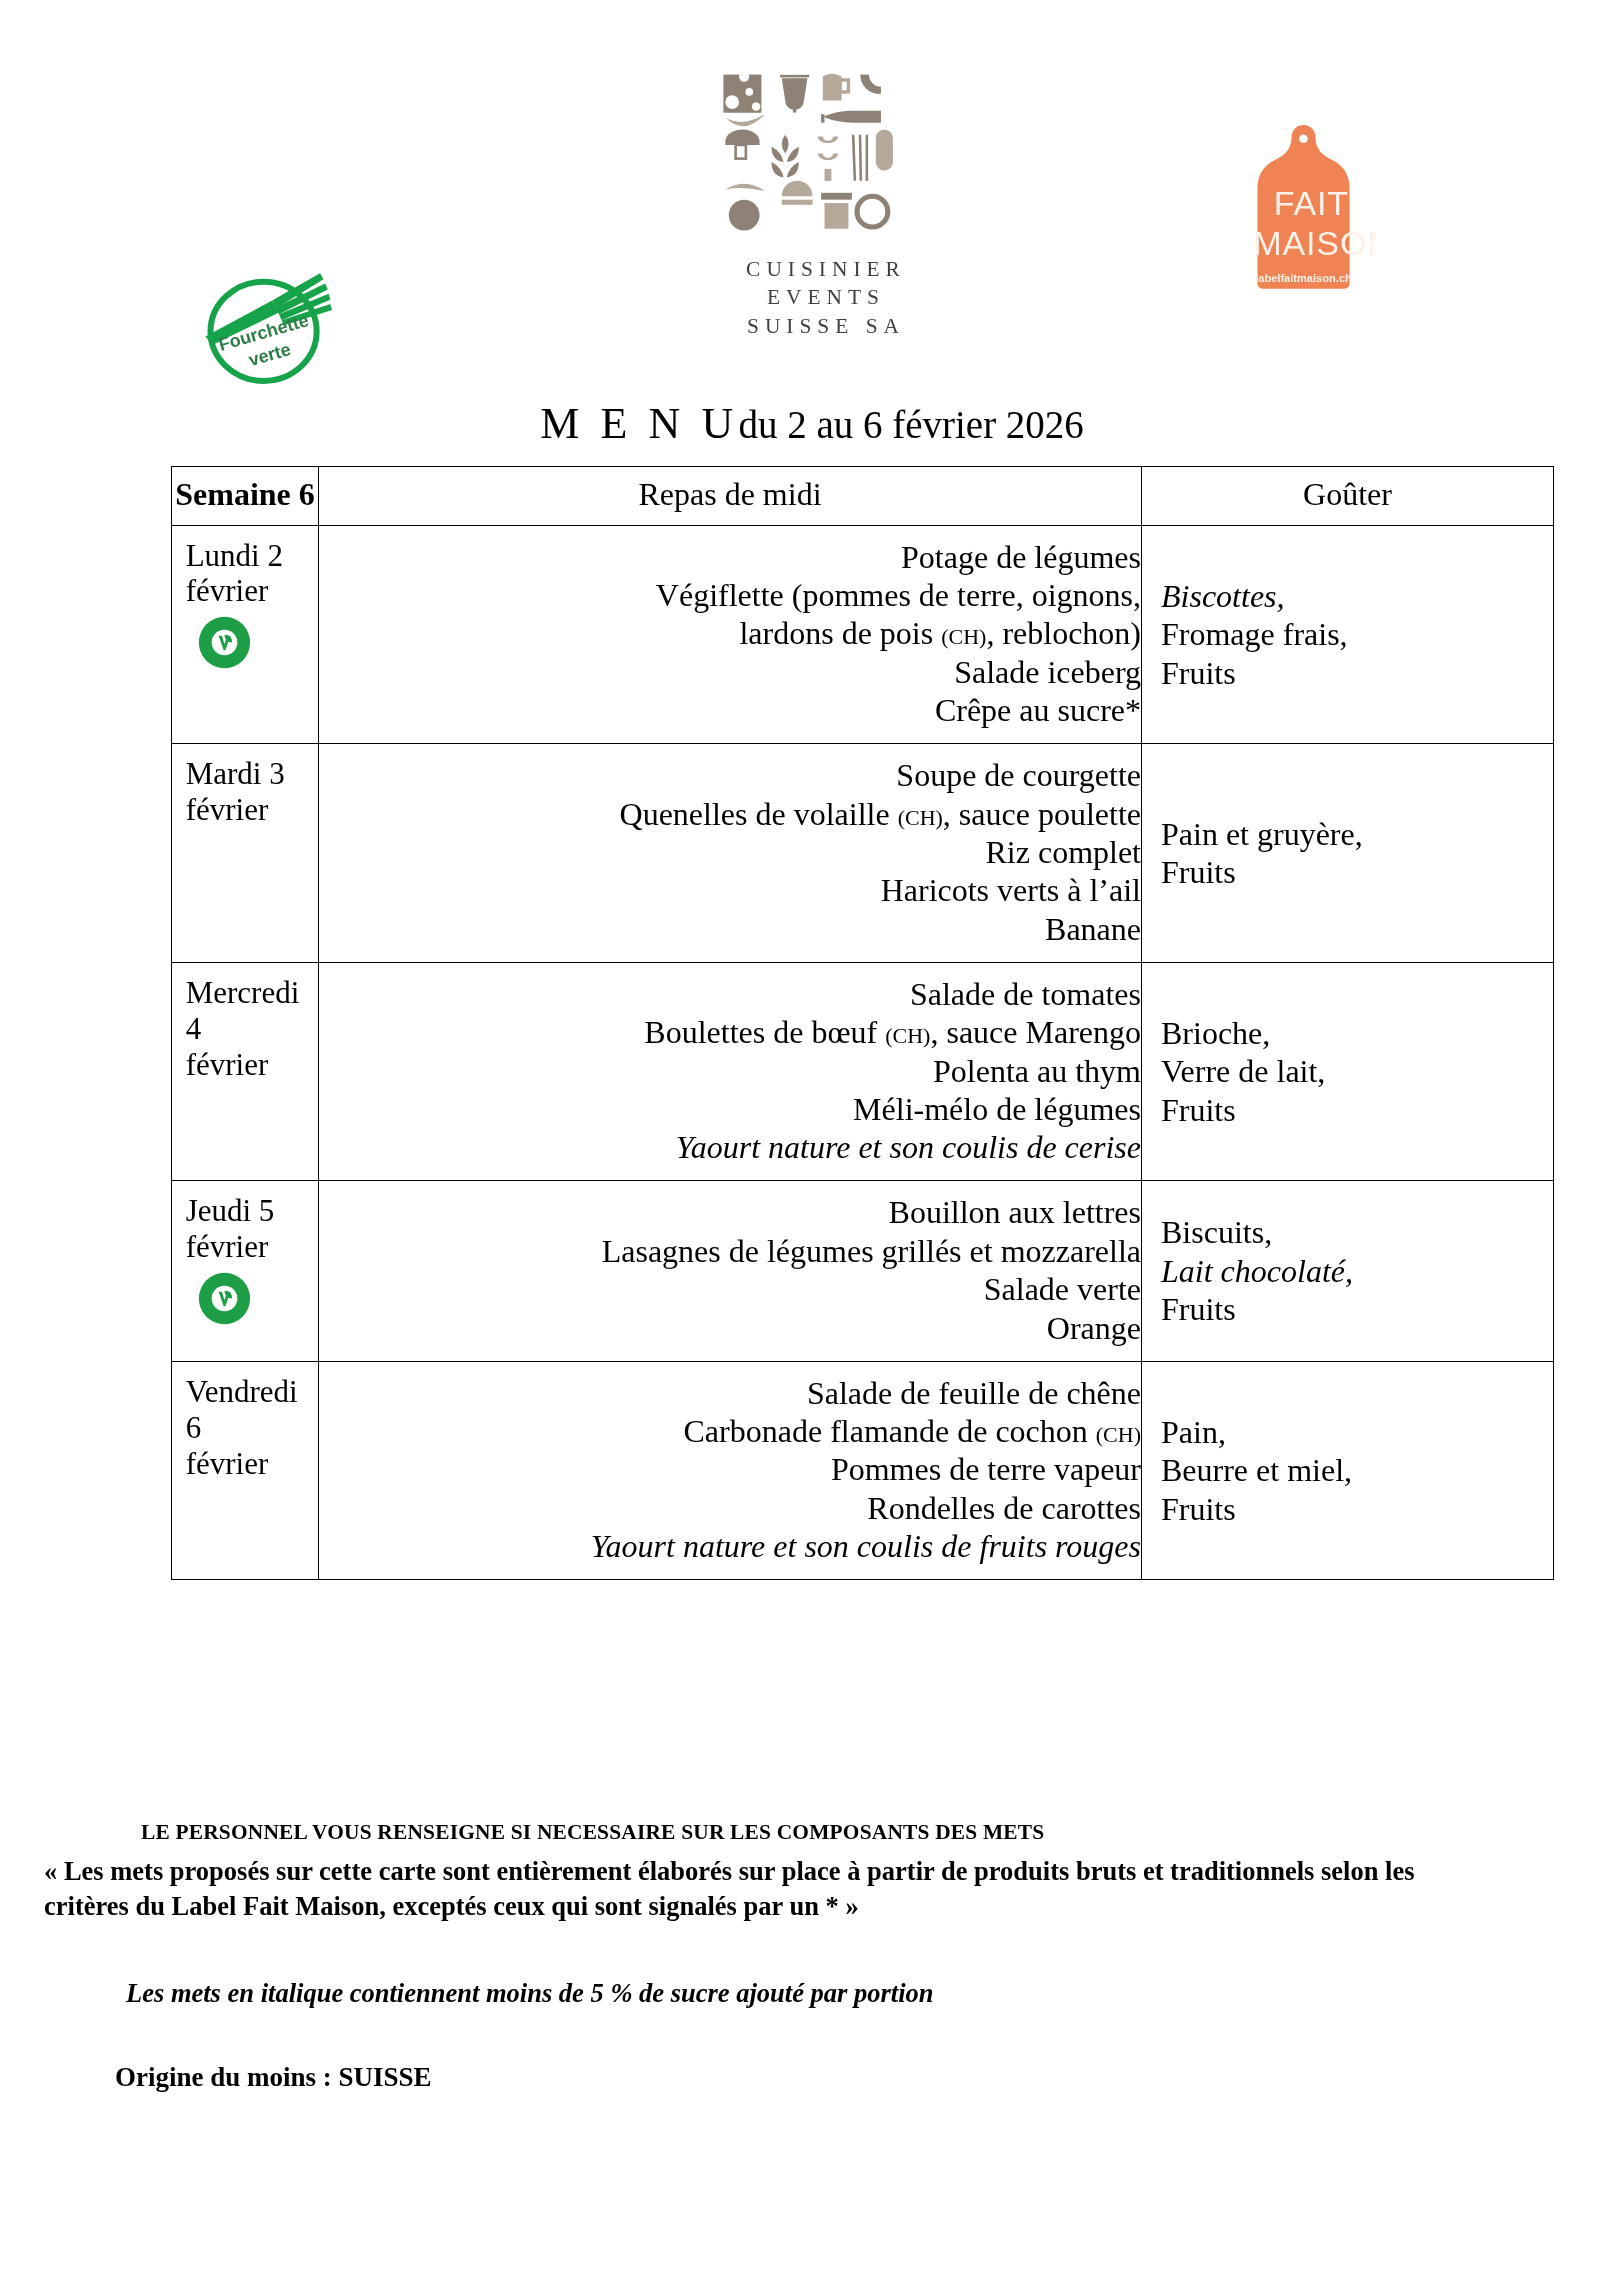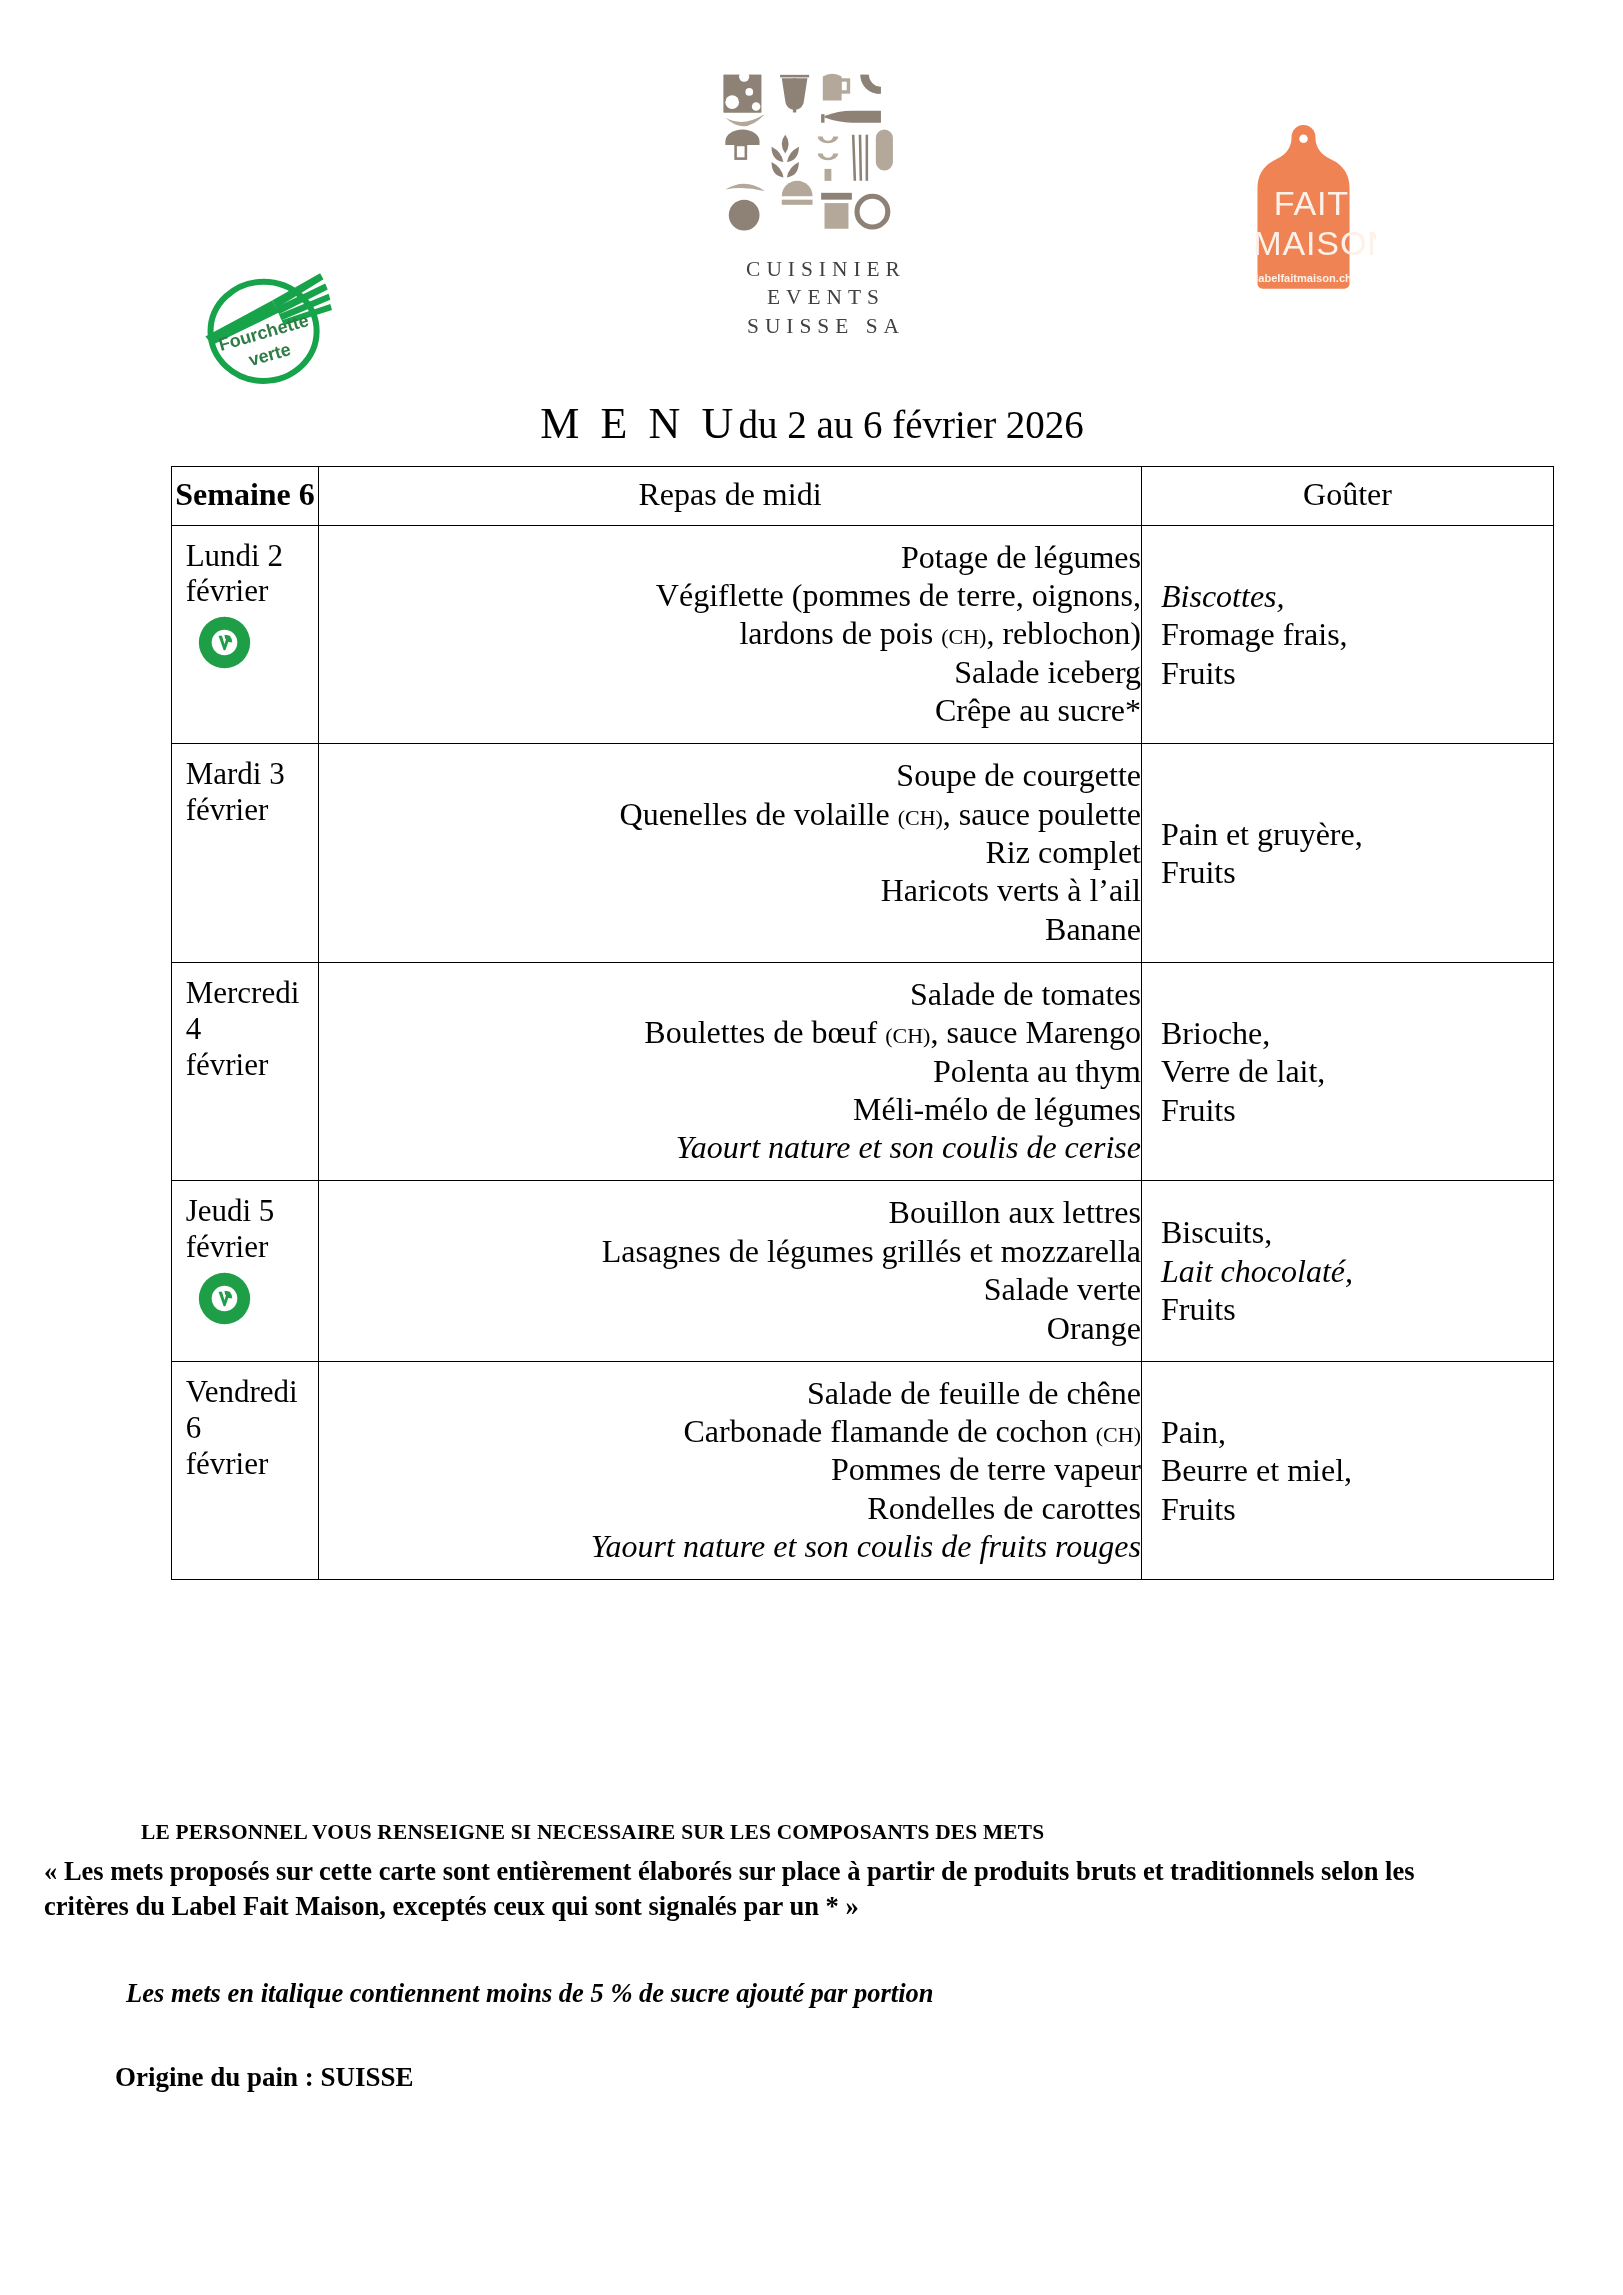--- a/index.html
+++ b/index.html
@@ -384,15 +384,15 @@
           <div class="snack-line">Fruits</div>
         </td>
       </tr>
     </tbody>
 </table>
 
 <div class="footer">
   <div class="foot-personnel">LE PERSONNEL VOUS RENSEIGNE SI NECESSAIRE SUR LES COMPOSANTS DES METS</div>
   <div class="foot-quote">« Les mets proposés sur cette carte sont entièrement élaborés sur place à partir de produits bruts et traditionnels selon les critères du Label Fait Maison, exceptés ceux qui sont signalés par un * »</div>
   <div class="foot-italic">Les mets en italique contiennent moins de 5 % de sucre ajouté par portion</div>
-  <div class="foot-origine">Origine du pain : SUISSE</div>
+  <div class="foot-origine">Origine du moins : SUISSE</div>
 </div>
 
 
 </body></html>

